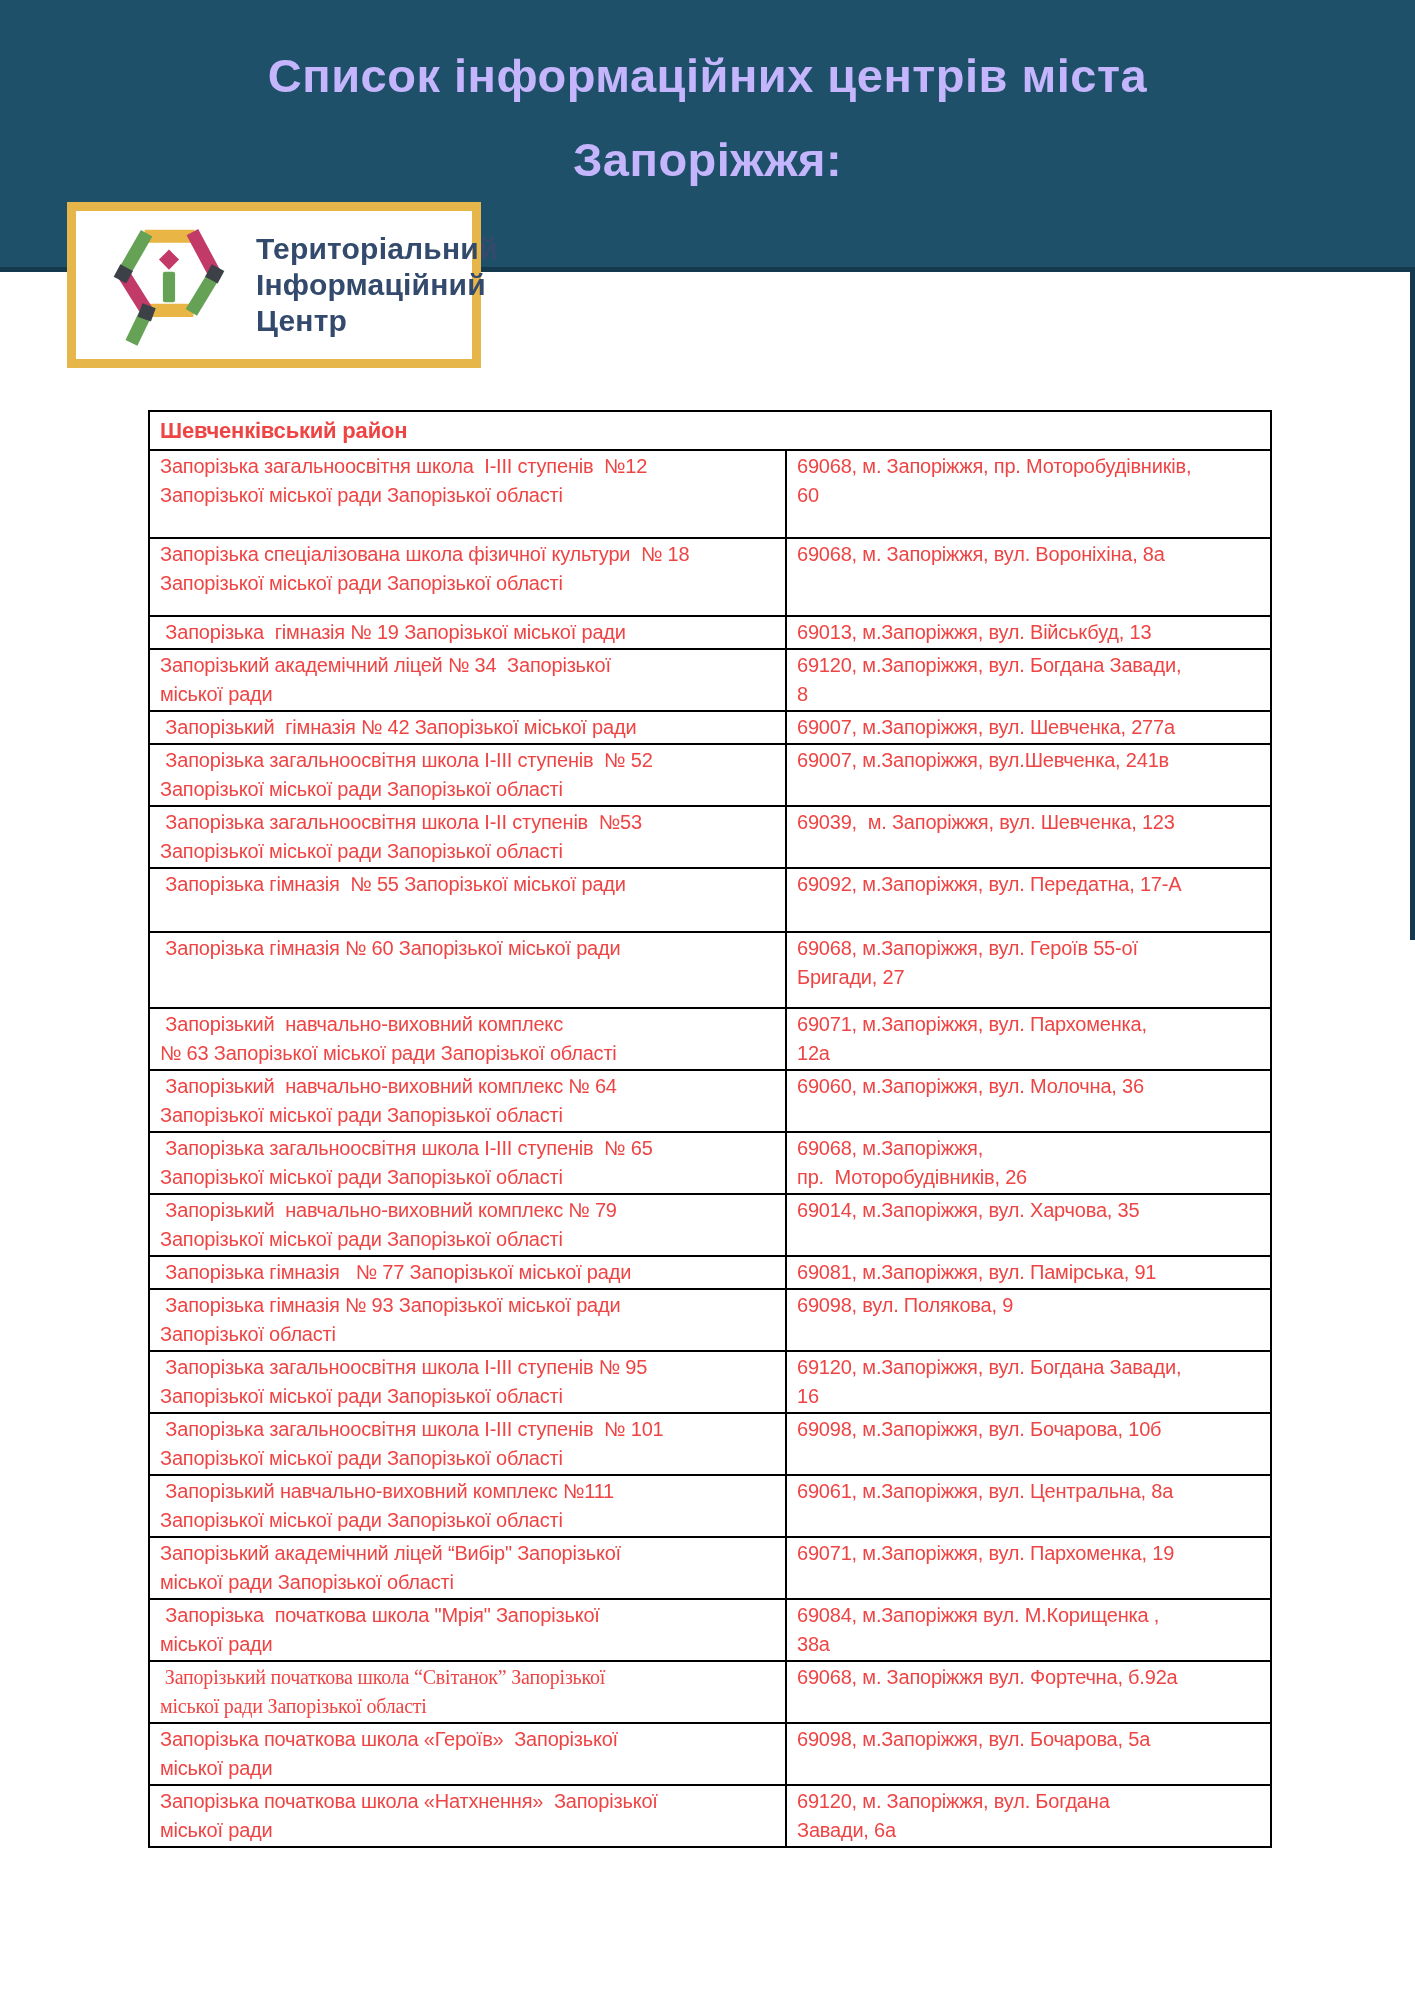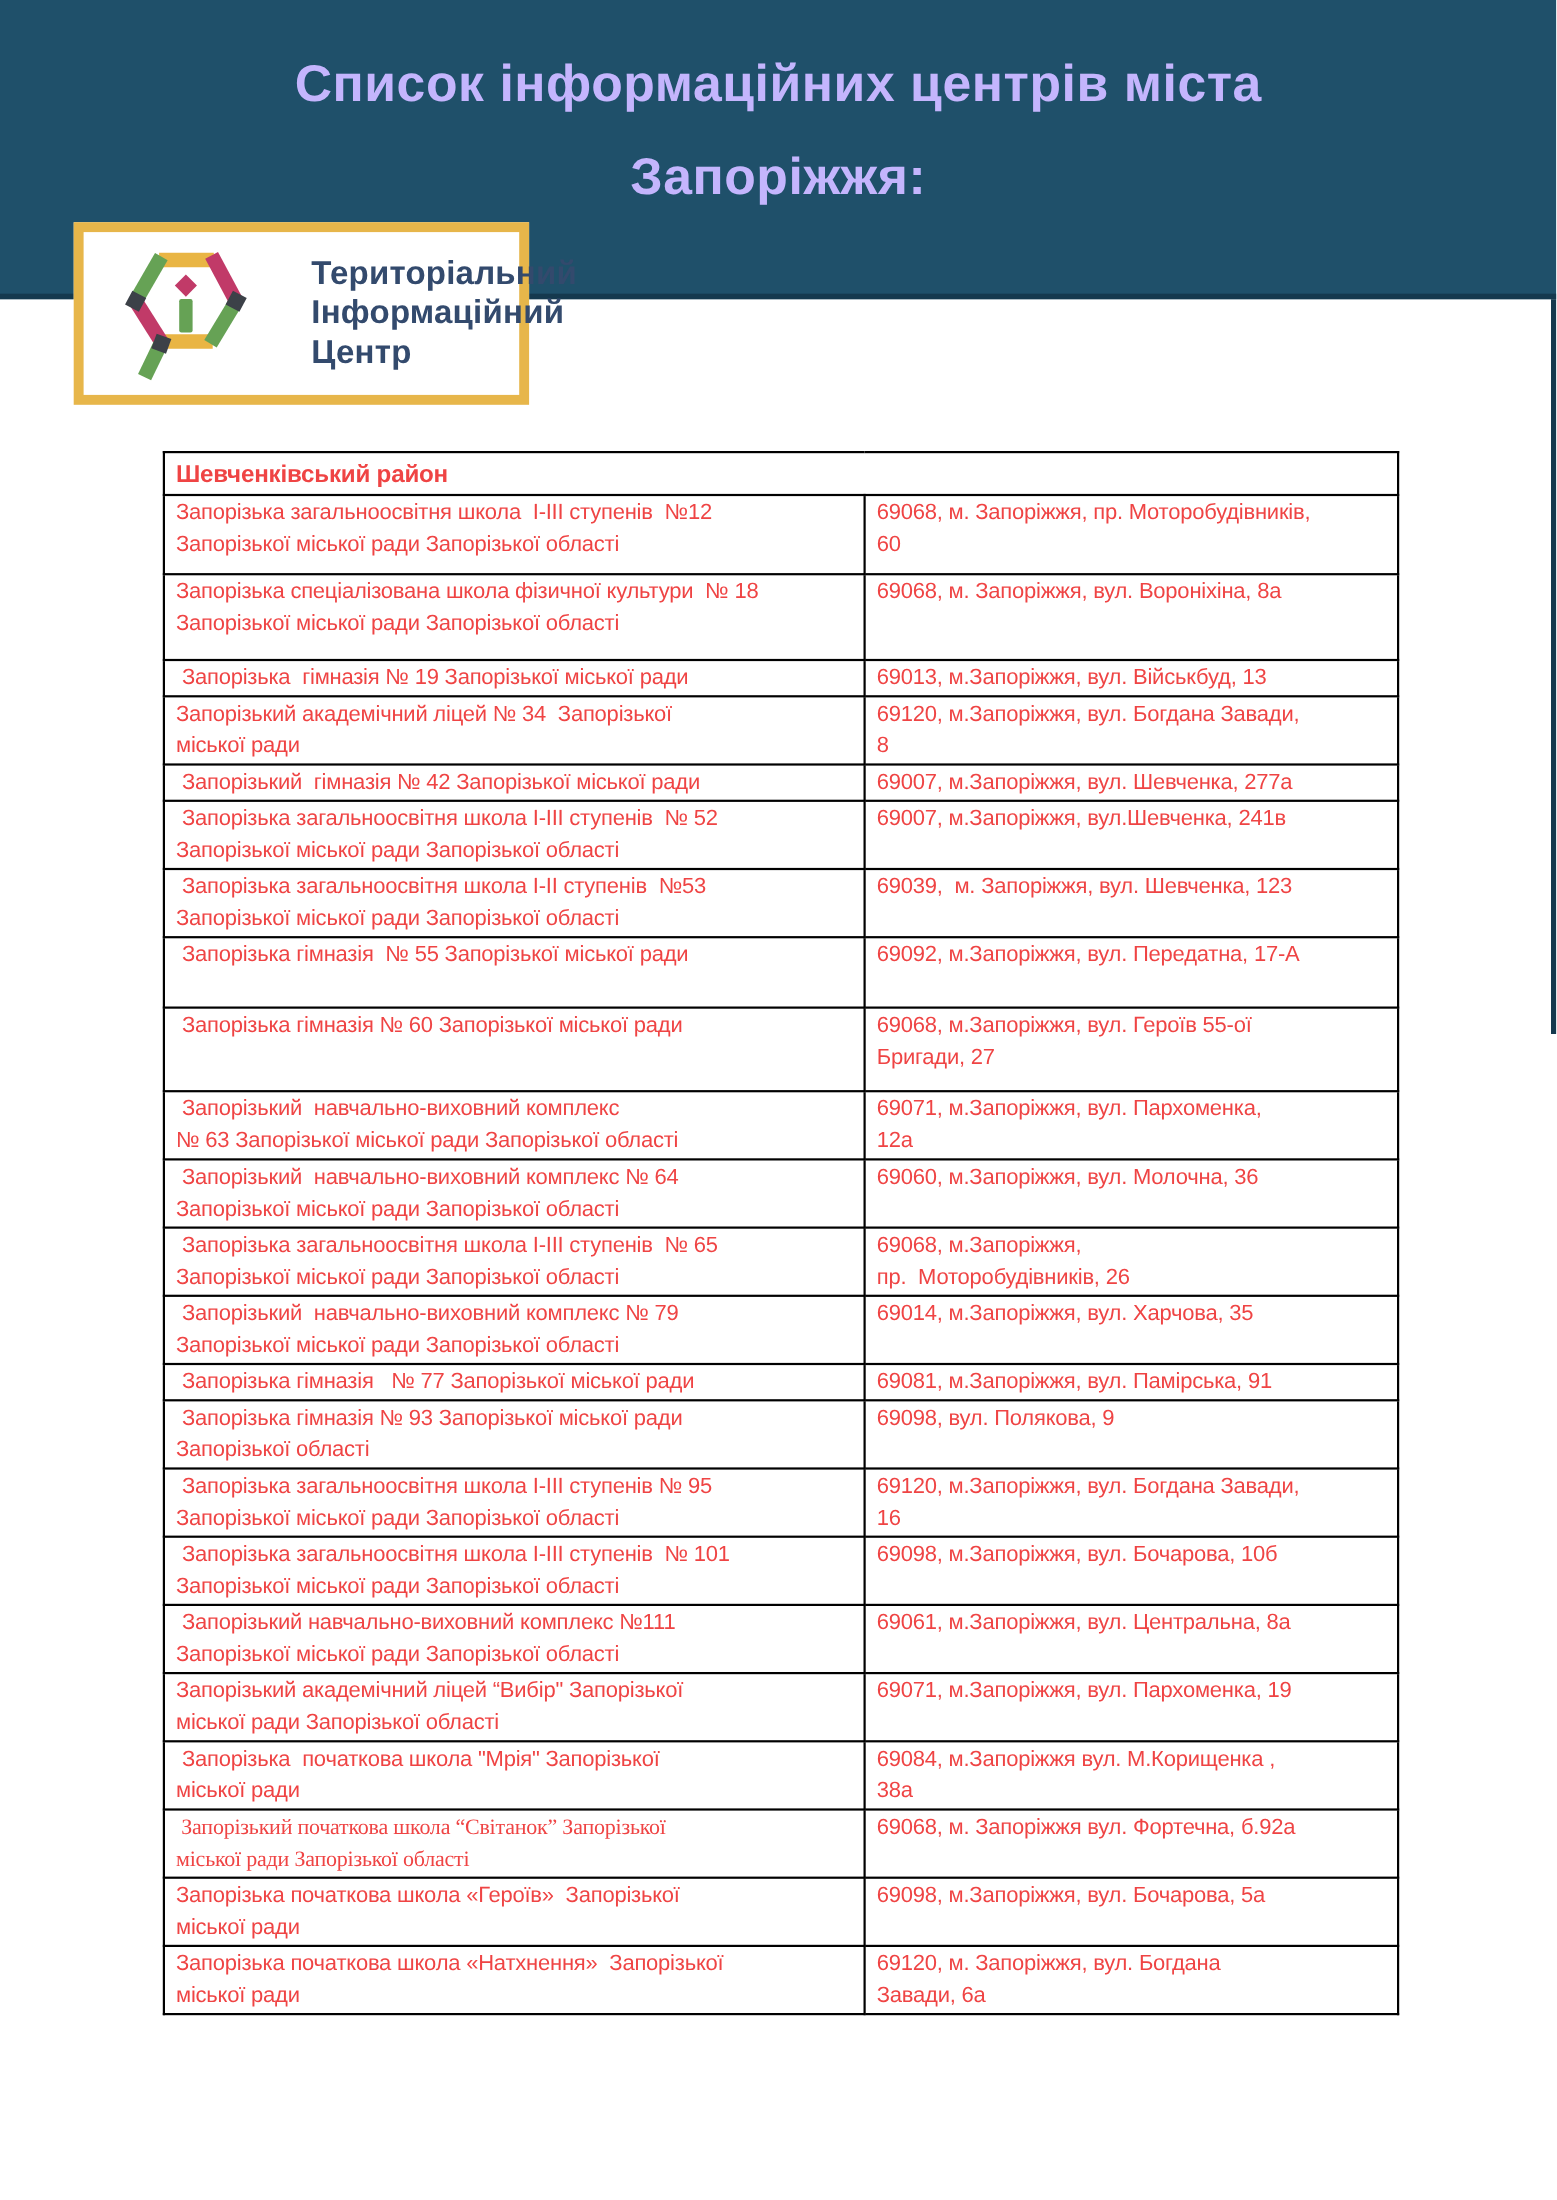--- a/index.html
+++ b/index.html
@@ -47,21 +47,20 @@
   .logo-box {
     position: absolute;
     left: 67px; top: 202px;
     width: 414px; height: 166px;
     box-sizing: border-box;
     background: #ffffff;
     border: 9px solid #e7b64a;
     display: flex;
     align-items: center;
     z-index: 2;
-    gap: 27px;
   }
   .logo-icon-wrap {
     margin-left: 32px;
     width: 122px; height: 132px;
     flex: 0 0 auto;
   }
   .logo-text {
     margin-left: 26px;
     color: #334a6d;
     font-size: 30px;
@@ -143,21 +142,21 @@
     <colgroup>
       <col class="c-name">
       <col class="c-addr">
     </colgroup>
     <thead>
       <tr>
         <th class="region-header" colspan="2">Шевченківський район</th>
       </tr>
     </thead>
     <tbody>
-        <tr style="height: 72px;">
+        <tr style="height: 88px;">
           <td>Запорізька загальноосвітня школа  І-ІІІ ступенів  №12
 Запорізької міської ради Запорізької області</td>
           <td>69068, м. Запоріжжя, пр. Моторобудівників,
 60</td>
         </tr>
         <tr style="height: 78px;">
           <td>Запорізька спеціалізована школа фізичної культури  № 18
 Запорізької міської ради Запорізької області</td>
           <td>69068, м. Запоріжжя, вул. Вороніхіна, 8а</td>
         </tr>

